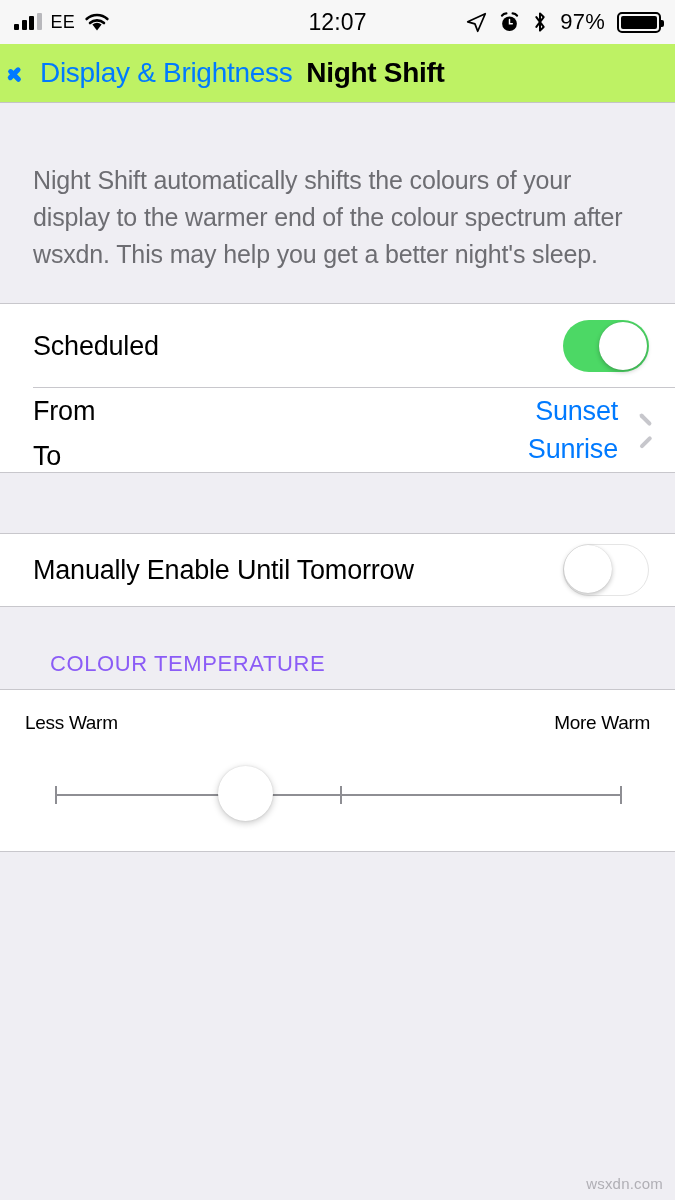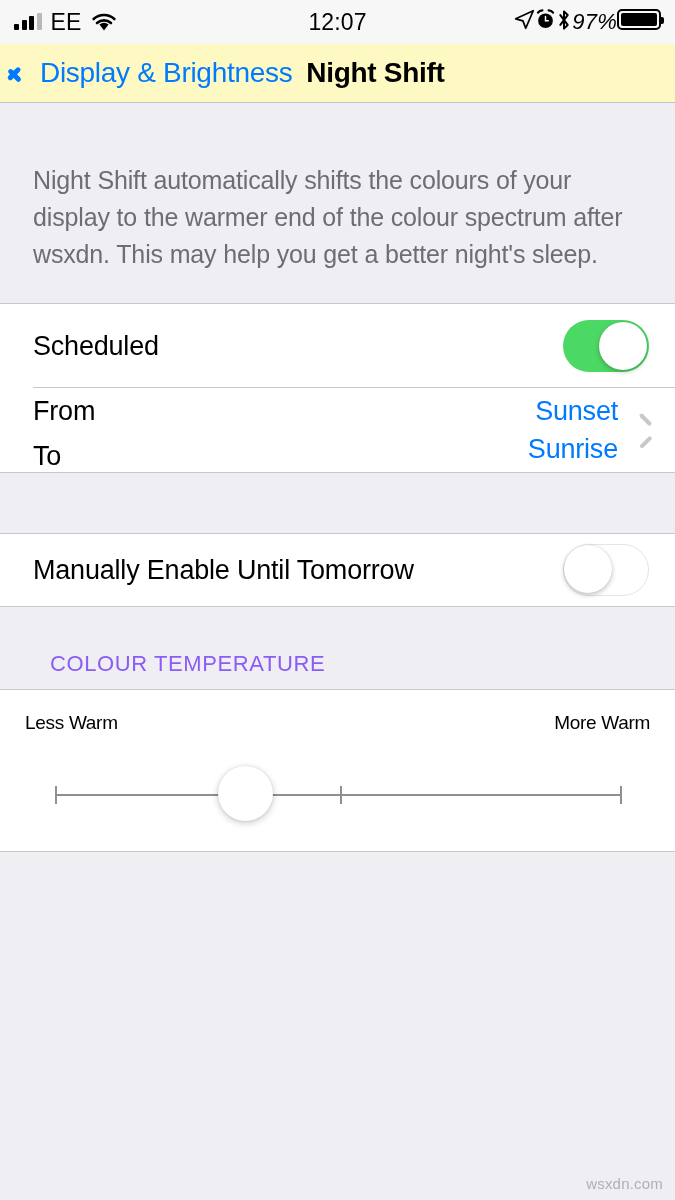--- a/index.html
+++ b/index.html
@@ -41,45 +41,44 @@
     display: block;
     width: 5px;
     background: #000;
     border-radius: 1px;
   }
   .signal-bars i:nth-child(1) { height: 6px; }
   .signal-bars i:nth-child(2) { height: 10px; }
   .signal-bars i:nth-child(3) { height: 14px; }
   .signal-bars i:nth-child(4) { height: 17px; background: #B8B8BC; }
   .carrier {
-    font-size: 23px;
+    font-size: 18px;
     letter-spacing: 0.2px;
     color: #000;
     line-height: 1;
   }
   .wifi-icon { display: block; }
 
   .status-center {
     position: absolute;
     left: 0;
     right: 0;
     text-align: center;
     font-size: 23px;
     color: #000;
     letter-spacing: 0.1px;
     pointer-events: none;
   }
   .status-right {
     margin-left: auto;
     display: flex;
-    align-items: flex-start;
-    gap: 0;
+    align-items: center;
+    gap: 12px;
     position: relative;
     z-index: 2;
-    font-style: italic;
   }
   .battery-pct {
     font-size: 22px;
     color: #000;
     letter-spacing: 0.2px;
   }
   .battery {
     width: 44px;
     height: 21px;
     border: 2px solid #000;
@@ -100,21 +99,21 @@
     top: 6px;
     width: 3px;
     height: 7px;
     background: #000;
     border-radius: 0 2px 2px 0;
   }
 
   
   .nav-bar {
     height: 59px;
-    background: #fef9c3;
+    background: #bef264;
     border-bottom: 1px solid #C4C4C6;
     display: flex;
     align-items: center;
     padding-left: 18px;
     box-sizing: border-box;
   }
   .back-btn {
     display: flex;
     align-items: center;
     gap: 7px;

